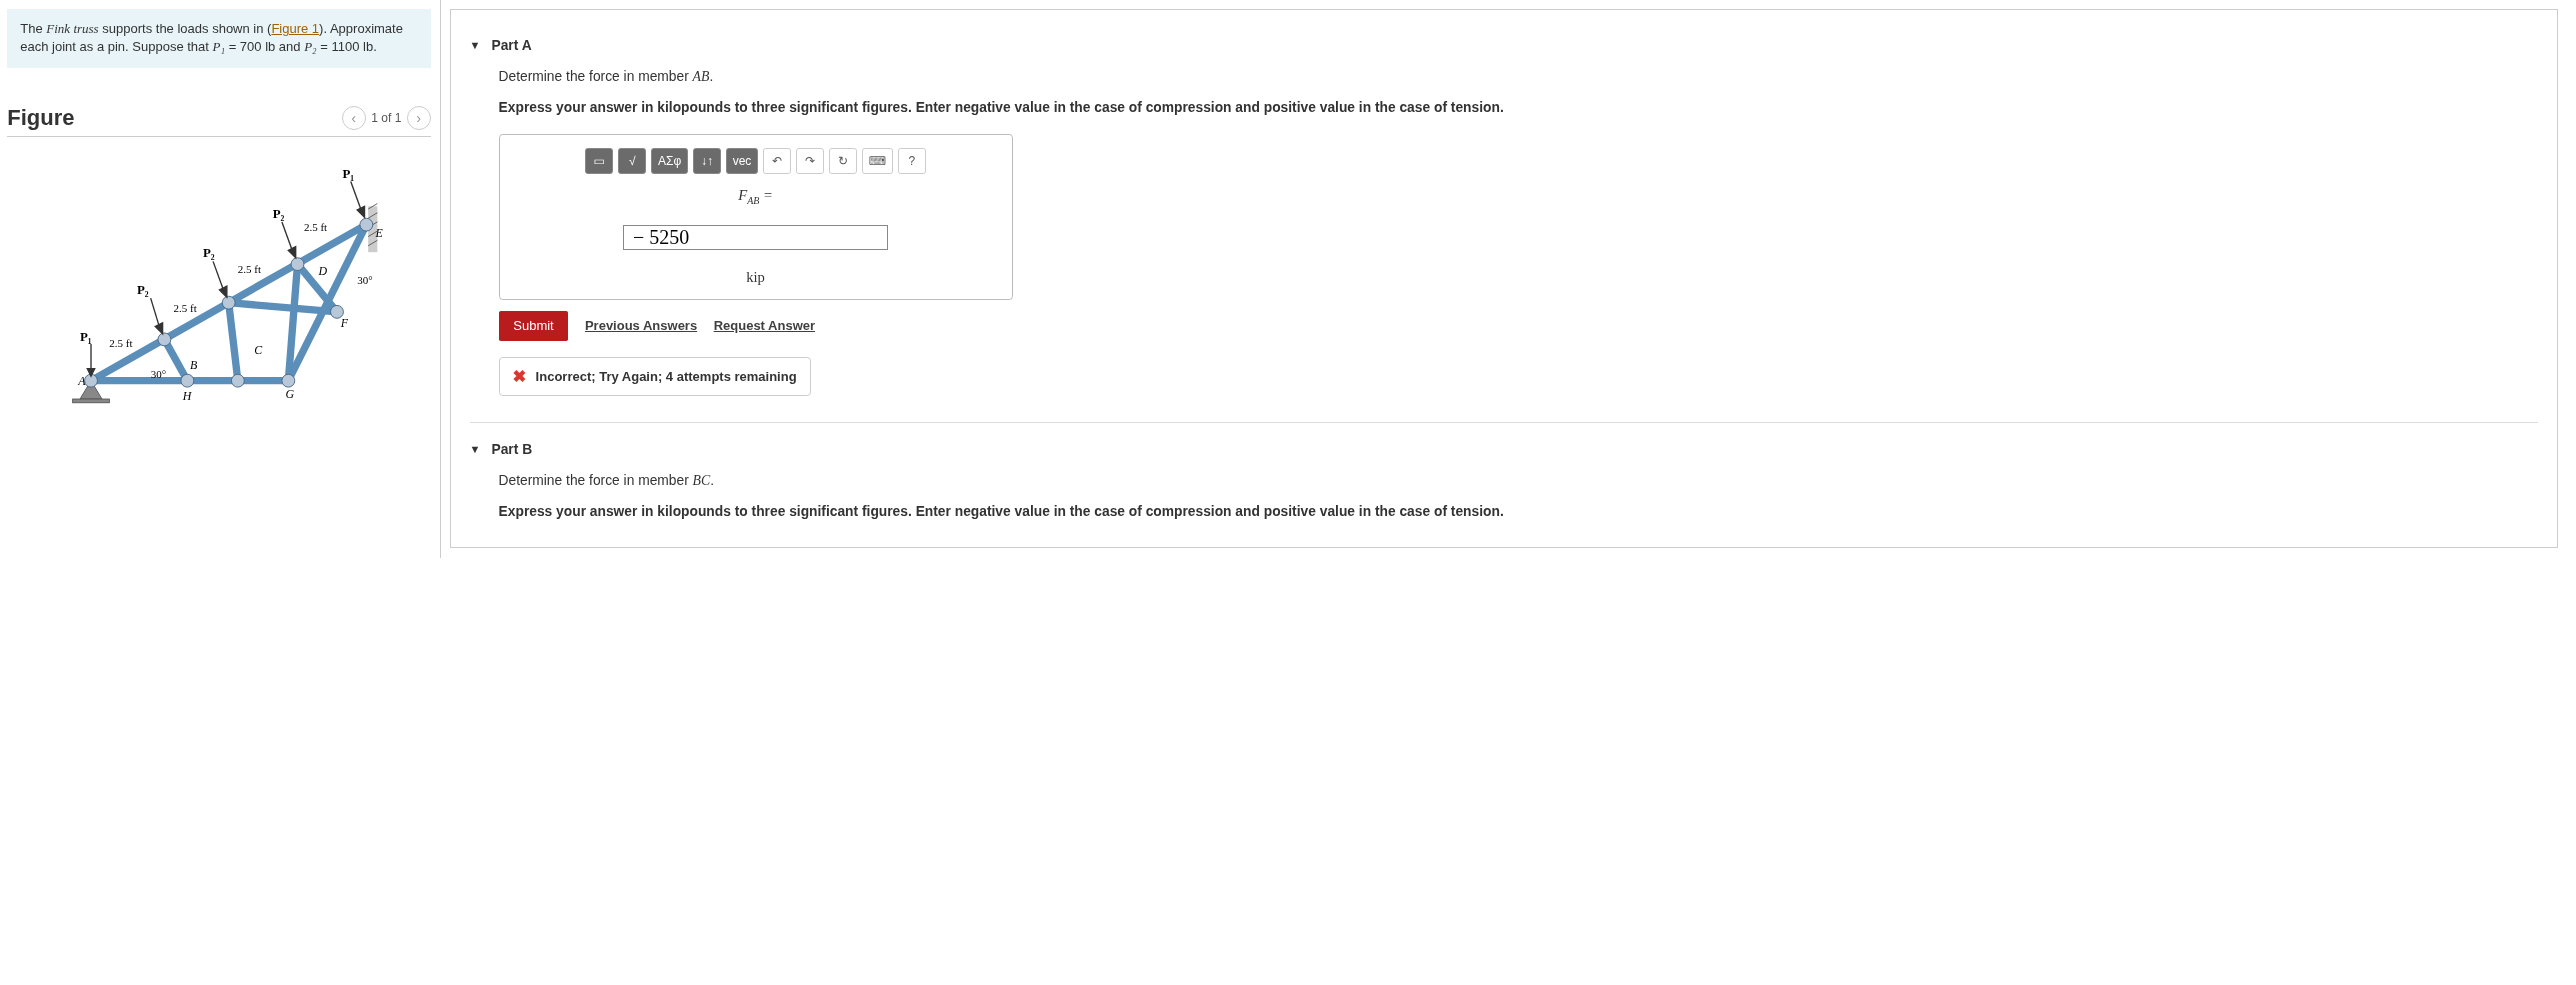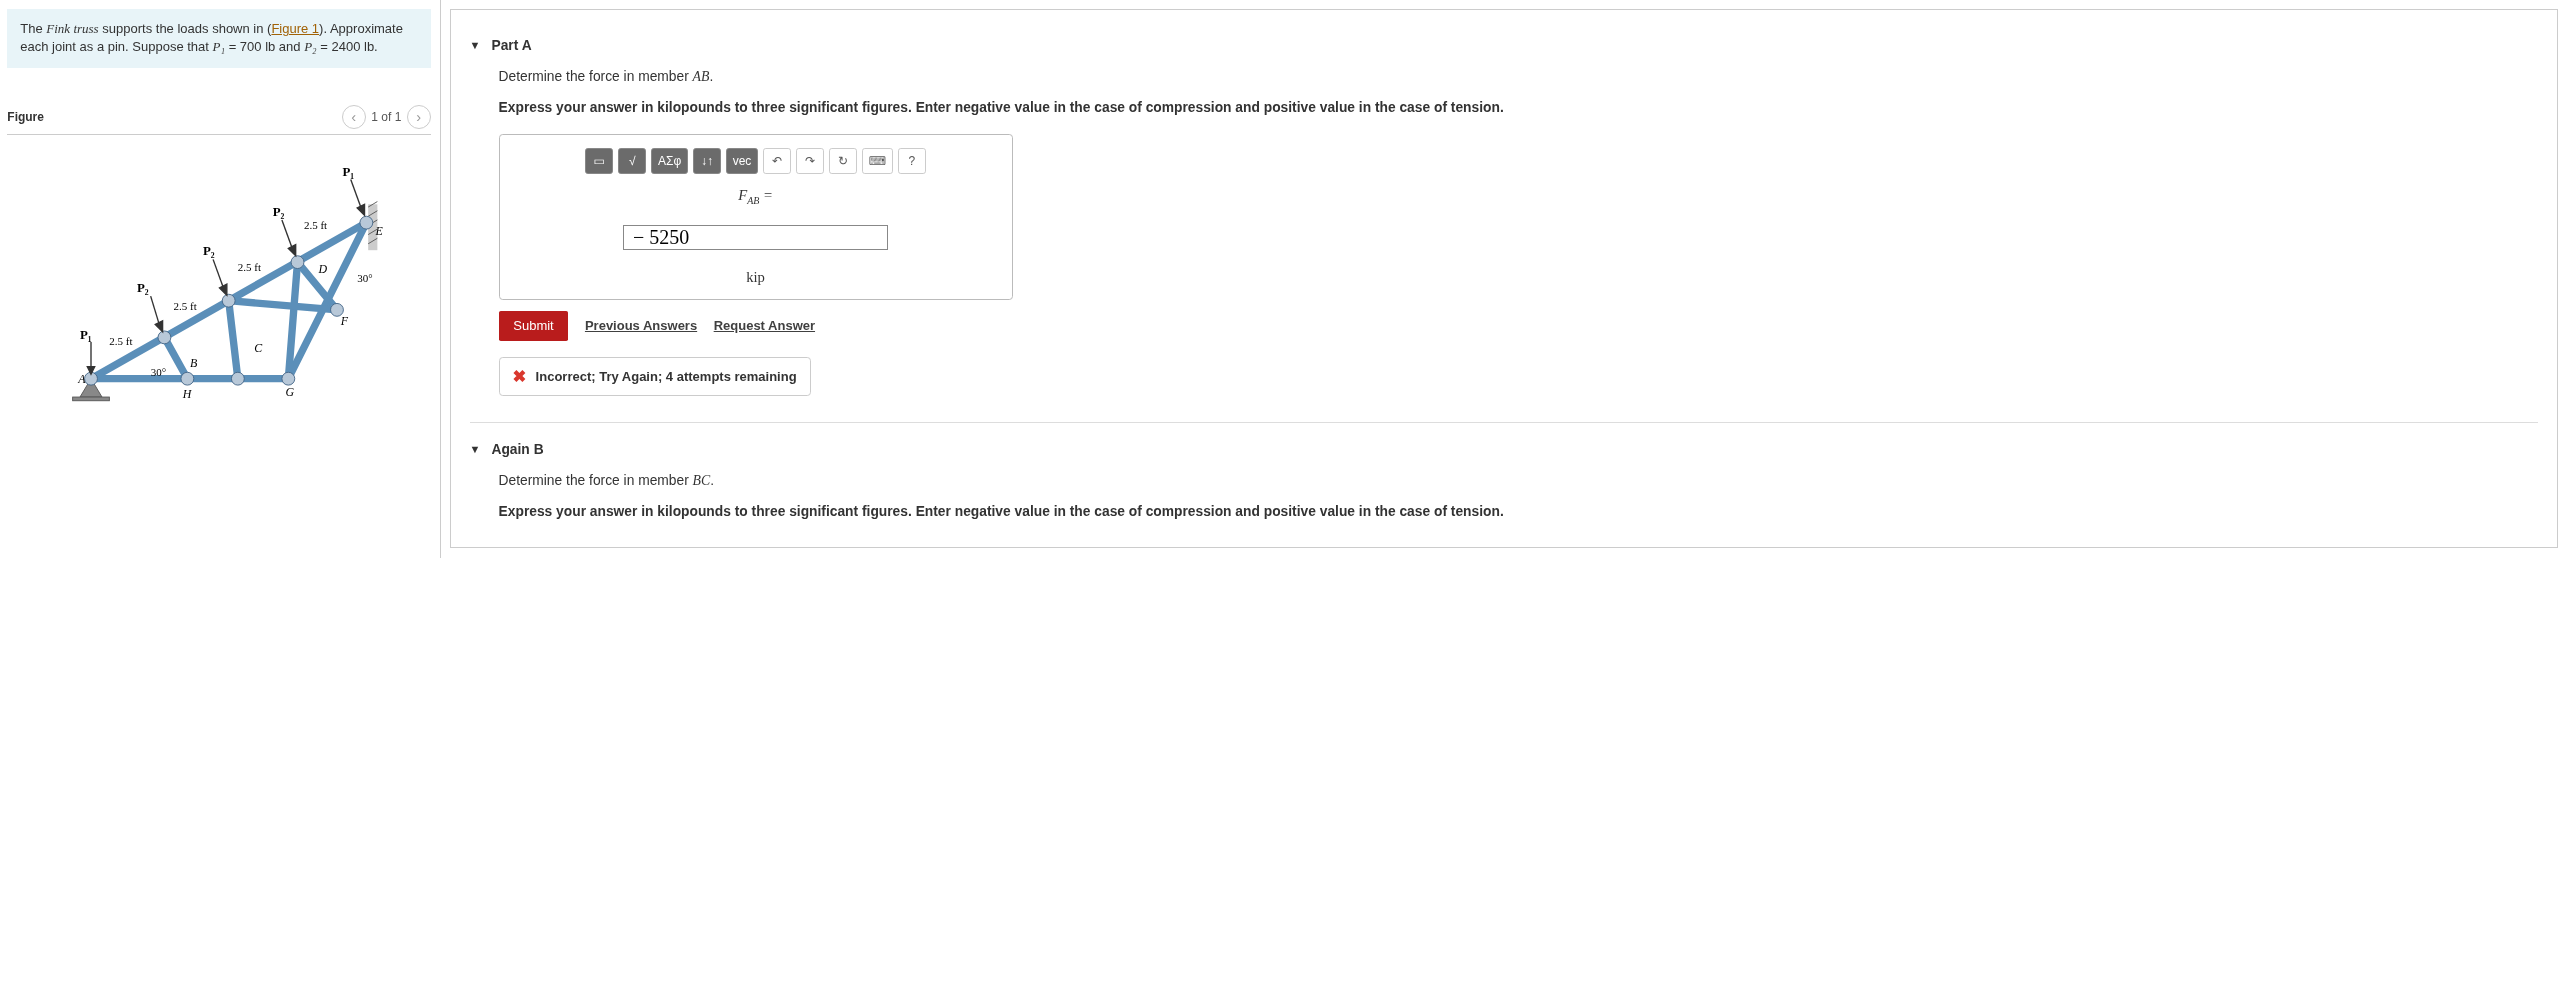--- a/index.html
+++ b/index.html
@@ -3,21 +3,21 @@
 <meta charset="utf-8">
 <style>
   * { box-sizing: border-box; margin: 0; padding: 0; }
   body { font-family: Arial, Helvetica, sans-serif; font-size: 13px; color: #333; background: #fff; }
   .container { display: flex; width: 100%; min-height: 551px; }
   .left-panel { width: 441px; border-right: 0.9px solid #ccc; padding: 9.2px 9.2px 9.2px 7.3px; }
   .right-panel { flex: 1; padding: 9.2px 18.4px; border: 0.9px solid #ccc; margin: 9.2px 18.4px 9.2px 9.2px; }
   .problem-statement { background: #e8f4f8; padding: 11px 13px; font-size: 13px; line-height: 1.4; margin-bottom: 37px;}
   .problem-statement a { color: #a16207; text-decoration: underline; }
   .figure-header { display: flex; align-items: center; justify-content: space-between; border-bottom: 0.9px solid #ccc; padding-bottom: 5.5px; margin-bottom: 18.4px;}
-  .figure-title { font-weight: bold; font-size: 12px; text-align: right; }
+  .figure-title { font-weight: bold; font-size: 22px; text-align: right; }
   .figure-nav { display: flex; align-items: center; gap: 5.5px; font-size: 12px; color:#555;}
   .chev-btn { width:24px; height:24px; border:0.9px solid #ccc; border-radius:50%; background:#fff; display:flex; align-items:center; justify-content:center; color:#999; cursor:pointer; font-size:14.7px;}
   .figure-image { width: 100%; display:flex; justify-content:center; padding:9.2px 0 0 0;}
   .truss-svg { width: 349px; height: 257px; }
   .part-header { display:flex; align-items:center; gap:11px; margin: 18.4px 0 16.5px 0;}
   .part-header .caret { font-size: 11px; color:#333; }
   .part-header .label { font-weight:bold; font-size:13.8px;}
   .part-body { padding-left: 29px; }
   .question { font-size:13.8px; margin-bottom:13px; }
   .instruction { font-size:13.8px; font-weight:bold; margin-bottom:16.5px; line-height:1.4;}
@@ -39,21 +39,21 @@
   .italic-var { font-style:italic; font-family:'Times New Roman',serif;}
   hr.sep { border:none; border-top:0.9px solid #ddd; margin:26px 0 0 0;}
 </style>
 </head>
 <body>
 
 <div class="container">
 
   <div class="left-panel">
     <div class="problem-statement">
-      <span>The </span><span class="italic-var">Fink truss</span><span> supports the loads shown in (</span><a href="#">Figure 1</a><span>). Approximate each joint as a pin. Suppose that </span><span class="italic-var">P₁</span><span> = 700 lb and </span><span class="italic-var">P₂</span><span> = 2400 lb.</span>
+      <span>The </span><span class="italic-var">Fink truss</span><span> supports the loads shown in (</span><a href="#">Figure 1</a><span>). Approximate each joint as a pin. Suppose that </span><span class="italic-var">P₁</span><span> = 700 lb and </span><span class="italic-var">P₂</span><span> = 1100 lb.</span>
     </div>
 
     <div class="figure-header">
       <div class="figure-title">Figure</div>
       <div class="figure-nav">
         <button class="chev-btn">
             <span>‹</span>
           </button>
         <span>1 of 1</span>
         <button class="chev-btn">
@@ -207,21 +207,21 @@
       <div class="feedback">
         <span class="x-icon">✖</span>
         <span>Incorrect; Try Again; 4 attempts remaining</span>
       </div>
     </div>
 
     <hr class="sep">
 
     <div class="part-header">
       <span class="caret">▼</span>
-      <span class="label">Again B</span>
+      <span class="label">Part B</span>
     </div>
     <div class="part-body">
       <div class="question">
         <span>Determine the force in member </span><span class="italic-var">BC</span><span>.</span>
       </div>
       <div class="instruction">Express your answer in kilopounds to three significant figures. Enter negative value in the case of compression and positive value in the case of tension.</div>
     </div>
 
   </div>
 </div>

